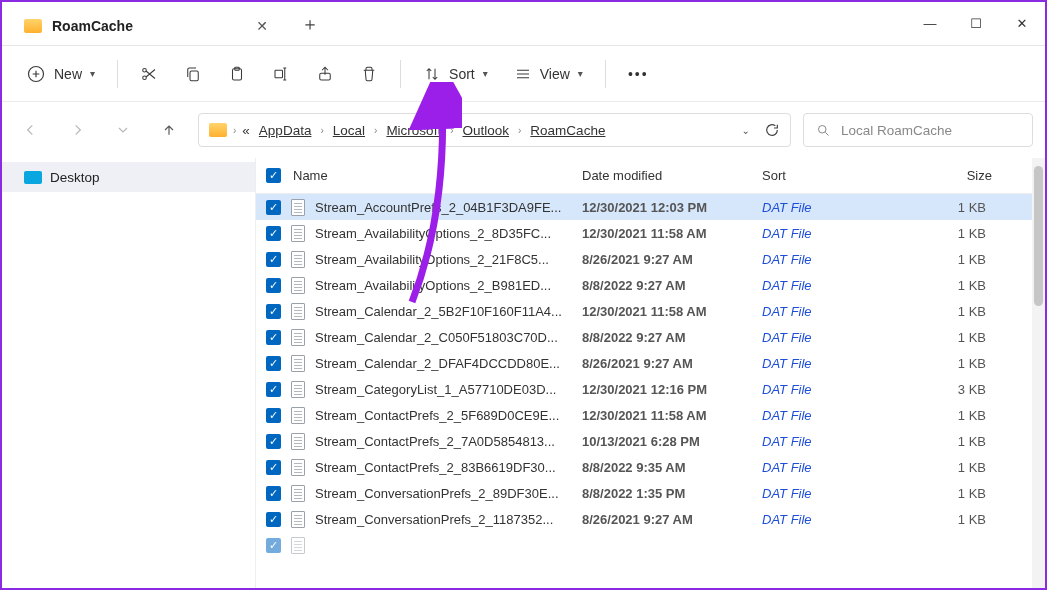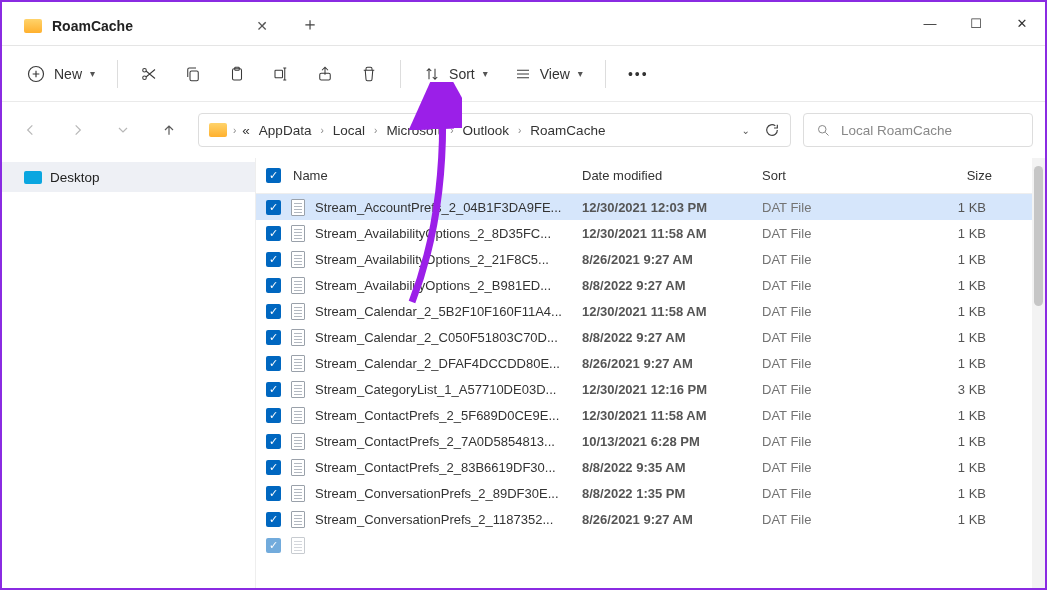--- a/index.html
+++ b/index.html
@@ -23,21 +23,21 @@
 .tsep { width: 1px; height: 28px; background: #ddd; margin: 0 6px; }
 .chev { font-size: 10px; color: #555; }
 
 
 .navbar { height: 56px; display: flex; align-items: center; padding: 0 12px; gap: 12px; }
 .nav-arrow { width: 34px; height: 34px; display: flex; align-items: center; justify-content: center; color: #666; border-radius: 4px; }
 .nav-arrow svg { width: 16px; height: 16px; stroke: #5a5a5a; fill: none; stroke-width: 1.8; }
 .nav-arrow.dis svg { stroke: #b8b8b8; }
 .addr { flex: 1; height: 34px; border: 1px solid #ddd; border-radius: 4px; display: flex; align-items: center; padding: 0 10px; gap: 6px; font-size: 13.5px; color: #333; }
 .addr .folder-ic { width: 18px; height: 14px; background: linear-gradient(#ffd36b,#ffb02e); border-radius: 2px; }
-.crumb { cursor: pointer; padding: 2px 3px; }
+.crumb { cursor: pointer; padding: 2px 3px; text-decoration: underline; }
 .addr .sep { color: #888; font-size: 10px; }
 .addr-tail { margin-left: auto; display: flex; gap: 14px; align-items: center; }
 .search { width: 230px; height: 34px; border: 1px solid #ddd; border-radius: 4px; display: flex; align-items: center; padding: 0 12px; gap: 10px; color: #888; font-size: 13.5px; }
 .search svg { width: 15px; height: 15px; stroke: #888; fill: none; stroke-width: 1.6; }
 
 
 .main { display: flex; height: calc(590px - 44px - 56px - 56px - 4px); }
 .sidebar { width: 254px; border-right: 1px solid #eee; padding-top: 4px; }
 .side-item { height: 30px; display: flex; align-items: center; padding-left: 22px; gap: 8px; font-size: 13.5px; color: #222; background: #eef0f5; }
 .side-item .desk-ic { width: 18px; height: 13px; background: #0aa6e0; border-radius: 2px; display: inline-block; position: relative; }
@@ -50,21 +50,21 @@
 .col-size { width: 80px; text-align: right; }
 .chk { width: 15px; height: 15px; background: #0067c0; border-radius: 2px; display: inline-flex; align-items: center; justify-content: center; color: #fff; font-size: 11px; }
 
 .rows { overflow: hidden; }
 .row { height: 26px; display: flex; align-items: center; font-size: 13px; color: #333; }
 .row.sel { background: #d6e6fb; }
 .row.half { opacity: .55; }
 .row .rname { width: 326px; display: flex; align-items: center; padding-left: 10px; gap: 10px; white-space: nowrap; overflow: hidden; }
 .row .rname .fn { overflow: hidden; text-overflow: ellipsis; }
 .row .rdate { width: 180px; color: #555; font-weight: bold; }
-.row .rtype { width: 150px; color: #737373; }
+.row .rtype { width: 150px; color: #1d4ed8; font-style: italic; }
 .row .rsize { width: 74px; text-align: right; color: #555; }
 .file-ic { width: 14px; height: 17px; border: 1px solid #9aa1aa; border-radius: 1px; background: #fff; position: relative; flex-shrink: 0; }
 .file-ic::before { content: ""; position: absolute; left: 2px; width: 8px; border-top: 1px solid #b2b8c0; box-shadow: 0 3px 0 #b2b8c0, 0 6px 0 #b2b8c0, 0 9px 0 #b2b8c0; top: 3px; }
 
 .scrollbar { position: absolute; right: 0; top: 0; width: 13px; bottom: 0; background: #f3f3f3; }
 .thumb { position: absolute; left: 2px; right: 2px; top: 8px; height: 140px; background: #c6c6c6; border-radius: 5px; }
 
 
 .arrow-overlay { position: absolute; left: 390px; top: 80px; pointer-events: none; }
 .arrow-overlay svg { width: 70px; height: 230px; }

